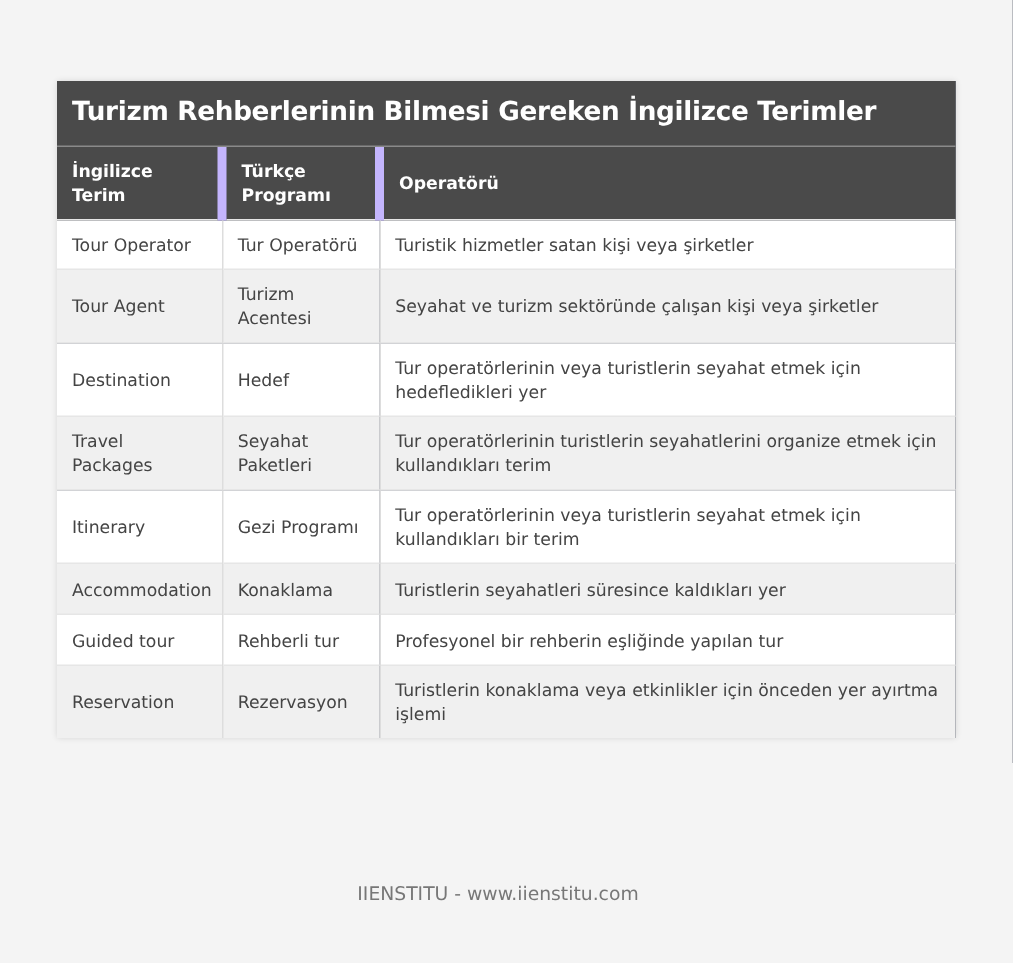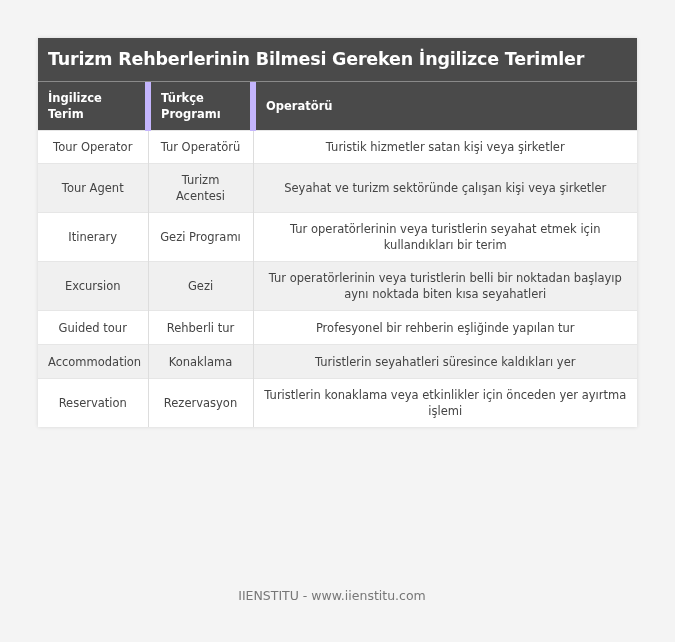--- a/index.html
+++ b/index.html
@@ -10,21 +10,21 @@
       height: 642px;
       overflow: hidden;
     }
     body {
       font-family: "DejaVu Sans", "Liberation Sans", sans-serif;
       position: relative;
     }
     .card {
       position: absolute;
       left: 38px;
-      top: 38px;
+      top: 54px;
       width: 599px;
       background: #0f172a;
       box-shadow: 0 0 4px rgba(0,0,0,0.12);
     }
     .title-bar {
       background: #4a4a4a;
       color: #ffffff;
       font-weight: bold;
       font-size: 17.5px;
       height: 43px;
@@ -56,21 +56,20 @@
     }
     thead th:last-child { border-right: none; }
     tbody td {
       font-size: 11.5px;
       color: #444444;
       padding: 0 10px;
       vertical-align: middle;
       line-height: 16px;
       border-right: 1px solid #dddddd;
       border-top: 1px solid #e6e6e6;
-      text-align: center;
     }
     tbody td:last-child { border-right: none; }
     tbody tr:nth-child(even) td { background: #f0f0f0; }
     tbody tr:nth-child(odd) td { background: #ffffff; }
     tr.h1 td { height: 32px; }
     tr.h2 td { height: 48px; }
     tr.h3 td { height: 33px; }
     .footer {
       position: absolute;
       left: 0;
@@ -104,38 +103,43 @@
         <td>Tour Operator</td>
         <td>Tur Operatörü</td>
         <td>Turistik hizmetler satan kişi veya şirketler</td>
       </tr>
       <tr class="h2">
         <td>Tour Agent</td>
         <td>Turizm Acentesi</td>
         <td>Seyahat ve turizm sektöründe çalışan kişi veya şirketler</td>
       </tr>
       <tr class="h2">
+        <td>Destination</td>
+        <td>Hedef</td>
+        <td>Tur operatörlerinin veya turistlerin seyahat etmek için hedefledikleri yer</td>
+      </tr>
+      <tr class="h2">
+        <td>Travel Packages</td>
+        <td>Seyahat Paketleri</td>
+        <td>Tur operatörlerinin turistlerin seyahatlerini organize etmek için kullandıkları terim</td>
+      </tr>
+      <tr class="h2">
         <td>Itinerary</td>
         <td>Gezi Programı</td>
         <td>Tur operatörlerinin veya turistlerin seyahat etmek için kullandıkları bir terim</td>
       </tr>
-      <tr class="h2">
-        <td>Excursion</td>
-        <td>Gezi</td>
-        <td>Tur operatörlerinin veya turistlerin belli bir noktadan başlayıp aynı noktada biten kısa seyahatleri</td>
+      <tr class="h3">
+        <td>Accommodation</td>
+        <td>Konaklama</td>
+        <td>Turistlerin seyahatleri süresince kaldıkları yer</td>
       </tr>
       <tr class="h3">
         <td>Guided tour</td>
         <td>Rehberli tur</td>
         <td>Profesyonel bir rehberin eşliğinde yapılan tur</td>
-      </tr>
-      <tr class="h3">
-        <td>Accommodation</td>
-        <td>Konaklama</td>
-        <td>Turistlerin seyahatleri süresince kaldıkları yer</td>
       </tr>
       <tr class="h2">
         <td>Reservation</td>
         <td>Rezervasyon</td>
         <td>Turistlerin konaklama veya etkinlikler için önceden yer ayırtma işlemi</td>
       </tr>
     </tbody>
   </table>
 </div>
 

